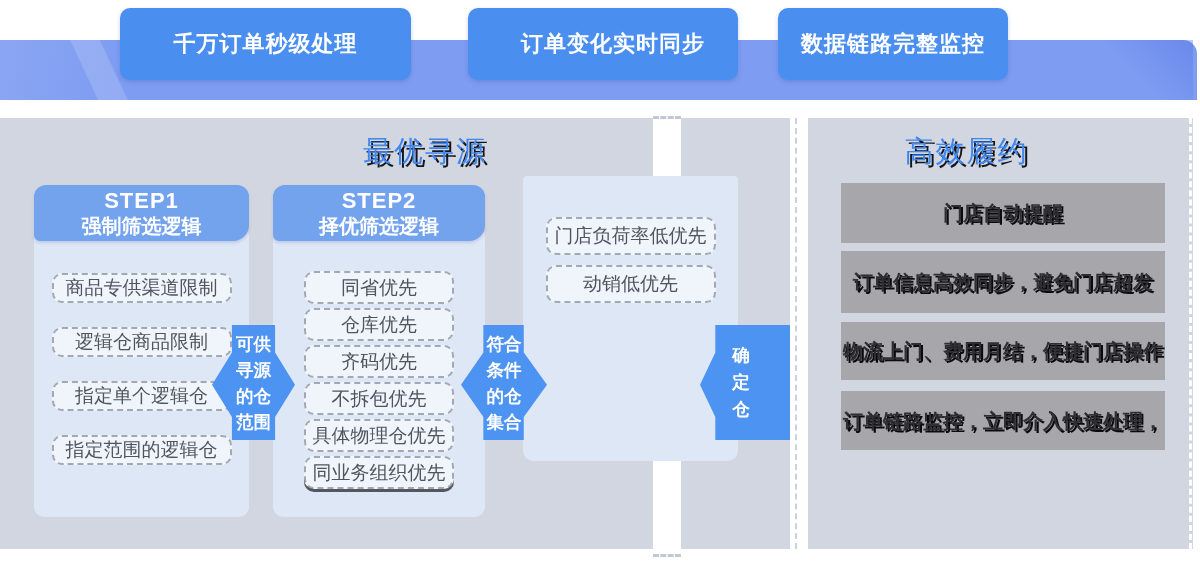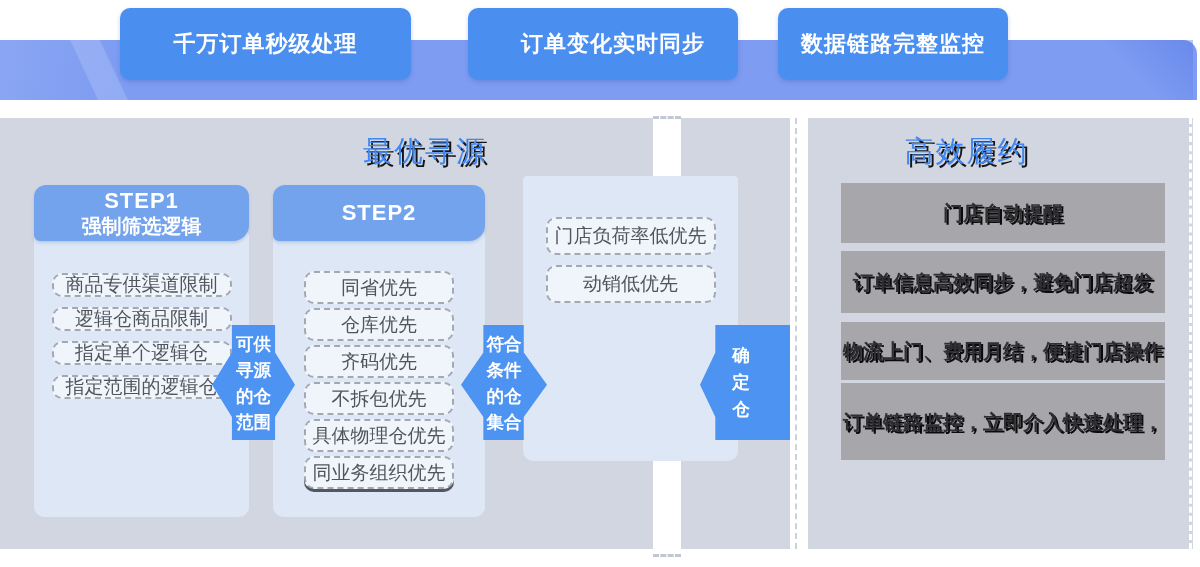--- a/index.html
+++ b/index.html
@@ -51,21 +51,21 @@
   .col-header .l1{font-size:22px;font-weight:bold;letter-spacing:1px;line-height:26px;}
   .col-header .l2{font-size:20px;font-weight:bold;line-height:24px;}
   .col-body{position:relative;z-index:1;margin-top:-9px;background:#dde7f6;
         border-radius:4px 4px 10px 10px;display:flex;flex-direction:column;align-items:center;}
   .body1{height:285px;padding-top:41px;box-sizing:border-box;}
   .body2{height:285px;padding-top:39px;box-sizing:border-box;}
   .body3{height:285px;padding-top:41px;box-sizing:border-box;}
   .item{background:#f0f5fc;border:2px dashed #a3a9b3;border-radius:10px;
         color:#50555d;display:flex;align-items:center;justify-content:center;
         font-size:19px;box-sizing:border-box;}
-  .body1 .item{width:180px;height:24px;margin-bottom:10px;}
+  .body1 .item{width:180px;height:30px;margin-bottom:24px;}
   .body2 .item{width:150px;height:33px;margin-bottom:4px;font-size:19px;}
   .body3 .item{width:170px;height:38px;margin-bottom:10px;}
   .item-underlined{box-shadow:0 3px 0 0 #54585e;}
 
   
   .connector{position:absolute;top:325px;height:115px;background:#4d93f2;z-index:3;
         color:#ffffff;font-weight:bold;font-size:17.5px;line-height:26px;text-align:center;
         display:flex;flex-direction:column;justify-content:center;align-items:center;}
   .conn1{left:212px;width:83px;
         clip-path:polygon(24% 0,76% 0,76% 24%,100% 52%,76% 80%,76% 100%,24% 100%,24% 80%,0 52%,24% 24%);}
@@ -76,21 +76,21 @@
   .conn3 .cline{transform:translateX(-4px);}
 
   
   .fbox{position:absolute;left:33px;width:324px;background:#a7a7ab;
         display:flex;flex-direction:column;align-items:center;justify-content:center;
         color:#2f2f33;font-size:20px;font-weight:600;text-align:center;line-height:26px;
         text-shadow:2px 2px 0 #0b0b0c;}
   .fbox1{top:65px;height:60px;}
   .fbox2{top:133px;height:62px;}
   .fbox3{top:204px;height:58px;}
-  .fbox4{top:265px;height:77px;}
+  .fbox4{top:273px;height:59px;}
 </style>
 </head>
 <body>
 
 <div class="stage">
 
   <div class="band"></div>
   <div class="badge badge1">
     <span>千万订单秒级处理</span>
   </div>
@@ -115,20 +115,21 @@
       <div class="item">商品专供渠道限制</div>
       <div class="item">逻辑仓商品限制</div>
       <div class="item">指定单个逻辑仓</div>
       <div class="item">指定范围的逻辑仓</div>
     </div>
   </div>
 
   <div class="col col2">
     <div class="col-header">
       <div class="l1">STEP2</div>
+      <div class="l2">择优筛选逻辑</div>
     </div>
     <div class="col-body body2">
       <div class="item">同省优先</div>
       <div class="item">仓库优先</div>
       <div class="item">齐码优先</div>
       <div class="item">不拆包优先</div>
       <div class="item">具体物理仓优先</div>
       <div class="item item-underlined">同业务组织优先</div>
     </div>
   </div>

